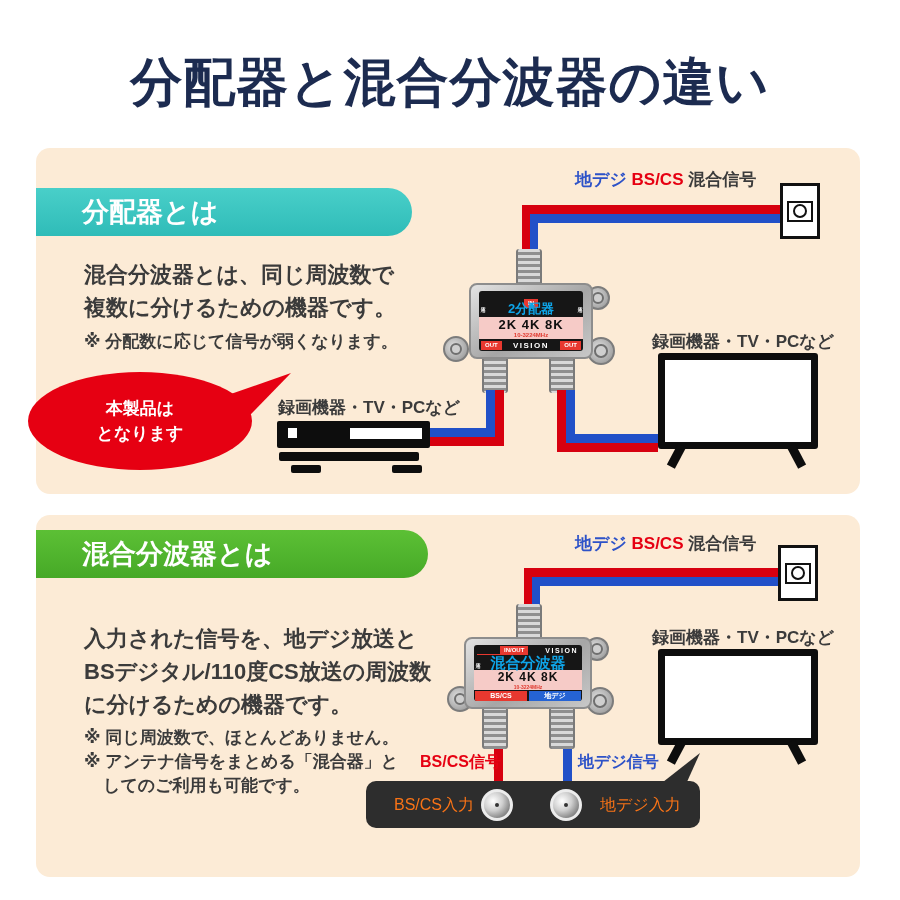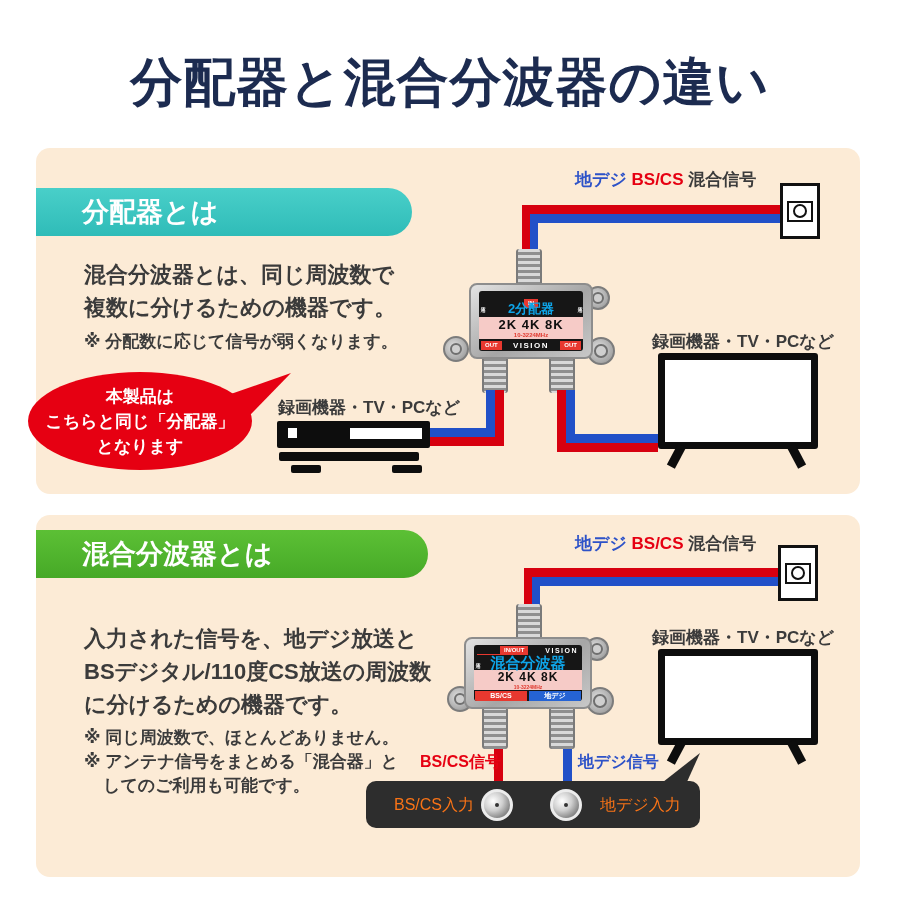--- a/index.html
+++ b/index.html
@@ -98,21 +98,20 @@
 
   <div class="abs body-text" style="left:84px;top:258px;">
     <div>混合分波器とは、同じ周波数で</div>
     <div>複数に分けるための機器です。</div>
   </div>
   <div class="abs note-text" style="left:84px;top:330px;">※ 分配数に応じて信号が弱くなります。</div>
 
   <div class="abs bubble-tail" style="left:225px;top:373px;width:66px;height:42px;"></div>
   <div class="abs bubble" style="left:28px;top:372px;width:224px;height:98px;">
     <div>本製品は</div>
-    <div>こちらと同じ「分配器」</div>
     <div>となります</div>
   </div>
 
   <div class="abs red-c" style="left:522px;top:205px;width:258px;height:9px;"></div>
   <div class="abs blue-c" style="left:530px;top:214px;width:250px;height:9px;"></div>
   <div class="abs red-c" style="left:522px;top:205px;width:8px;height:48px;"></div>
   <div class="abs blue-c" style="left:530px;top:214px;width:8px;height:39px;"></div>
 
   <div class="abs wall-label" style="left:575px;top:168px;">
     <span class="lbl-blue">地デジ</span>

